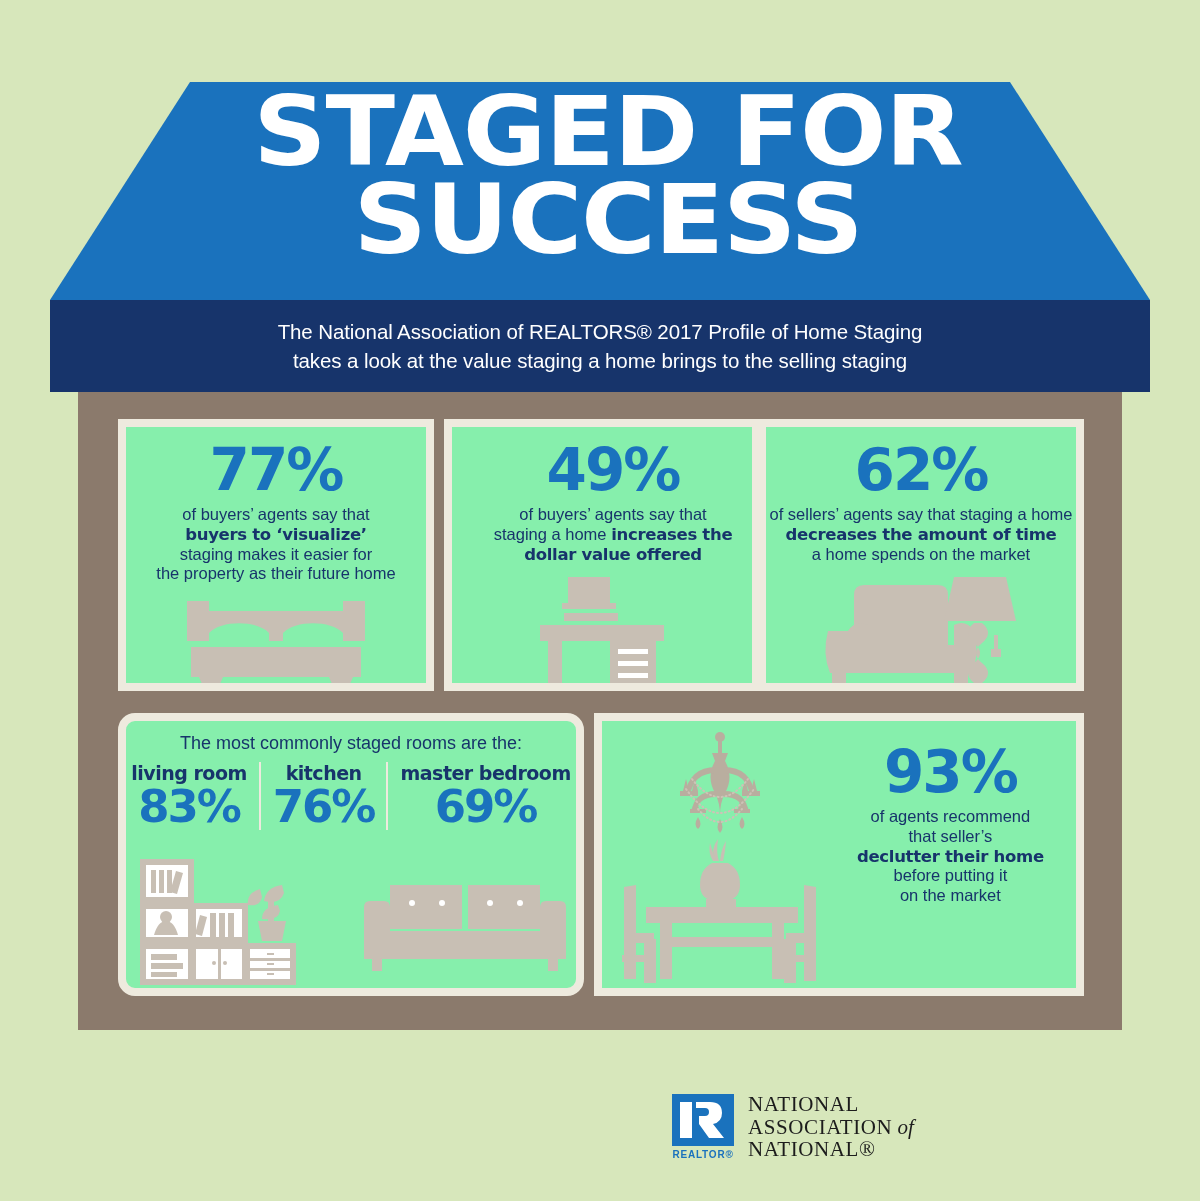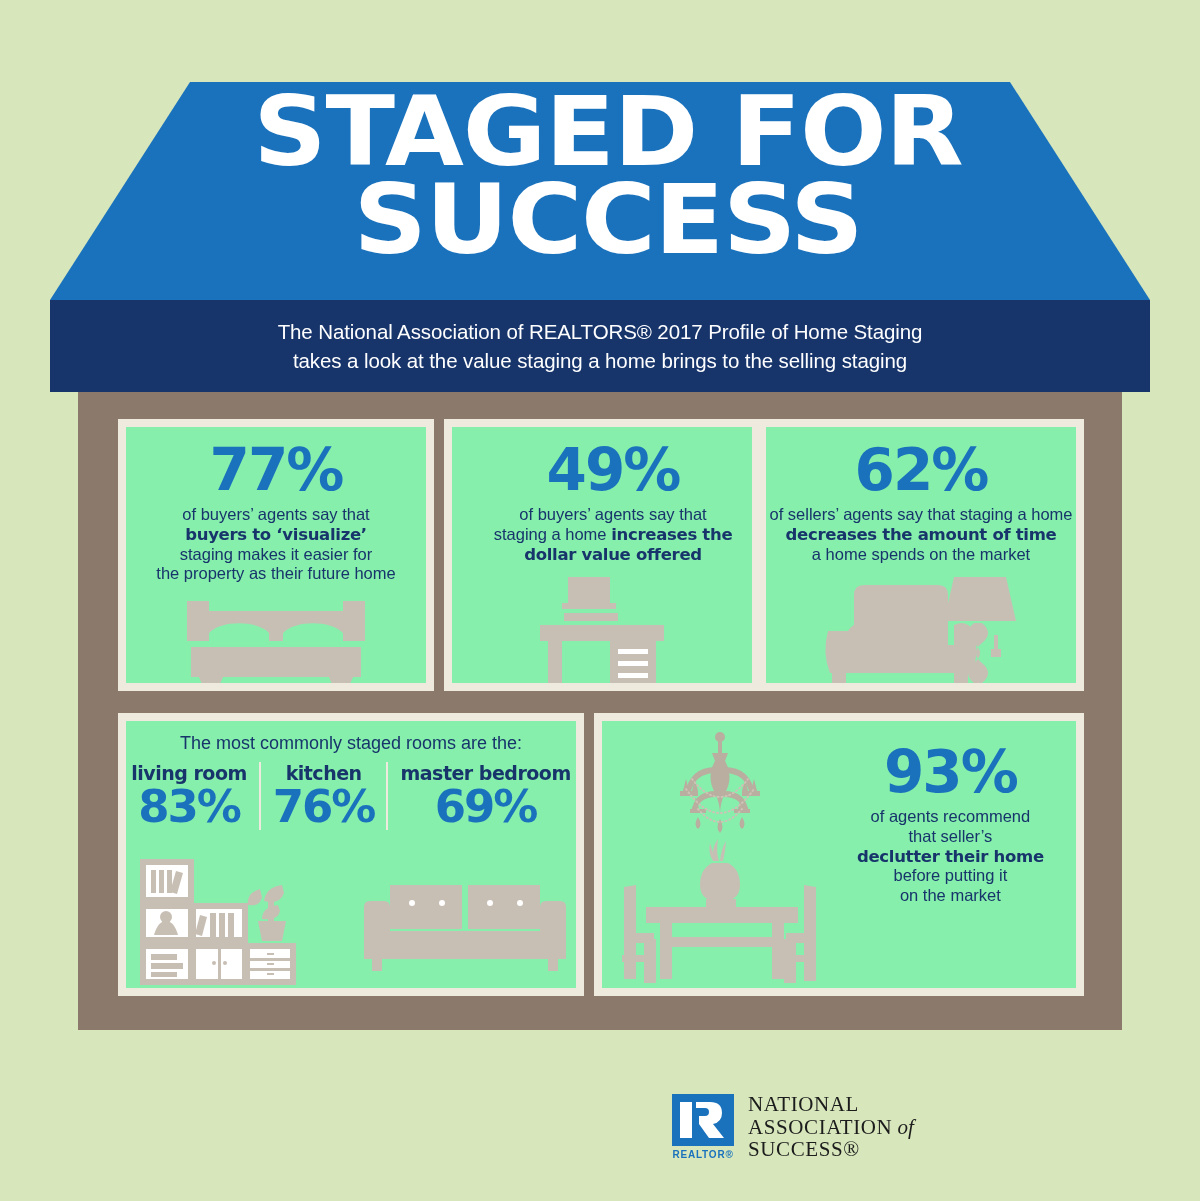--- a/index.html
+++ b/index.html
@@ -72,21 +72,21 @@
     color:#17346b;
     font-family:"Liberation Sans", sans-serif;
     line-height:1.2;
   }
 
   
   #card-77{left:118px;top:419px;width:316px;height:272px;}
   #card-49{left:444px;top:419px;width:316px;height:272px;padding-left:22px;}
   #card-62{left:758px;top:419px;width:326px;height:272px;}
   
-  #card-rooms{left:118px;top:713px;width:466px;height:283px;}
+  #card-rooms{left:118px;top:713px;width:466px;height:283px;border-radius:17px;}
   #card-93{left:594px;top:713px;width:490px;height:283px;}
 
   .ctr{text-align:center;}
   .stat-lg{font-size:58px;}
   .body-sm{font-size:16.5px;}
   .pad-top{padding-top:14px;}
 
   
   .rooms-head{
     color:#17346b;font-size:18px;text-align:center;padding-top:12px;
@@ -440,17 +440,17 @@
         <g fill="#ffffff">
           <rect x="8" y="8" width="12" height="36"></rect>
           <path d="M24,8 h14 q12,0 12,11 q0,9 -9,11 l11,14 h-15 l-10,-14 v-8 h6 q4,0 4,-4 q0,-4 -4,-4 h-9 z"></path>
         </g>
       </svg>
       <div class="logo-realtor-word">REALTOR®</div>
     </div>
     <div class="logo-text">
       <div class="ln">NATIONAL</div>
       <div class="ln"><span>ASSOCIATION</span><span class="it"> of</span></div>
-      <div class="ln">SUCCESS®</div>
+      <div class="ln">NATIONAL®</div>
     </div>
   </div>
 
 </div>
 
 </body></html>

